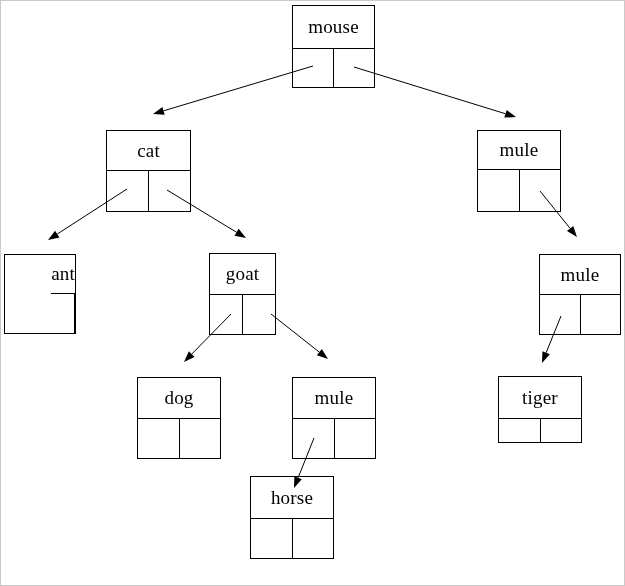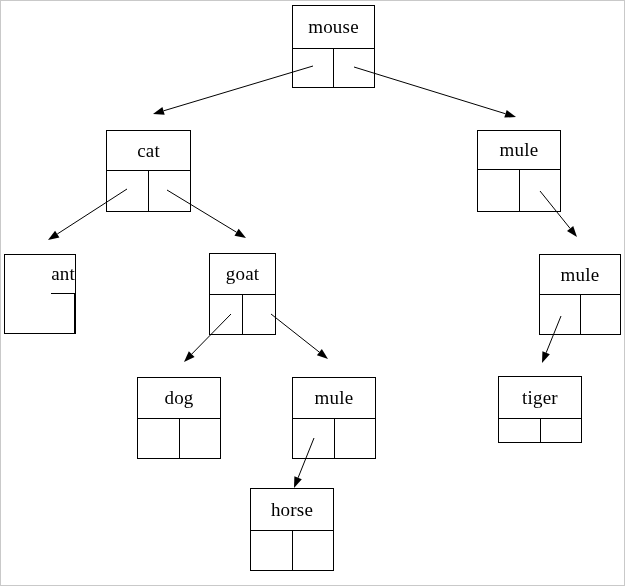--- a/index.html
+++ b/index.html
@@ -105,21 +105,21 @@
           <div class="cell cell-right"></div>
         </div>
       </div>
       <div class="node" style="left: 497px; top: 375px; width: 84px; height: 67px;">
         <div class="node-label" style="height: 42px;">tiger</div>
         <div class="node-cells">
           <div class="cell cell-left"></div>
           <div class="cell cell-right"></div>
         </div>
       </div>
-      <div class="node" style="left: 249px; top: 487px; width: 84px; height: 83px;">
+      <div class="node" style="left: 249px; top: 475px; width: 84px; height: 83px;">
         <div class="node-label" style="height: 42px;">horse</div>
         <div class="node-cells">
           <div class="cell cell-left"></div>
           <div class="cell cell-right"></div>
         </div>
       </div>
     </div>
   <svg id="edge-layer" width="625" height="586" viewBox="0 0 625 586" xmlns="http://www.w3.org/2000/svg">
       <line x1="312" y1="65" x2="162.53608913743267" y2="109.8391732587702"></line>
       <polygon points="152,113 161.38669759516728,106.0078681178856 163.68548067969806,113.67047839965481" class="arrowhead"></polygon>

